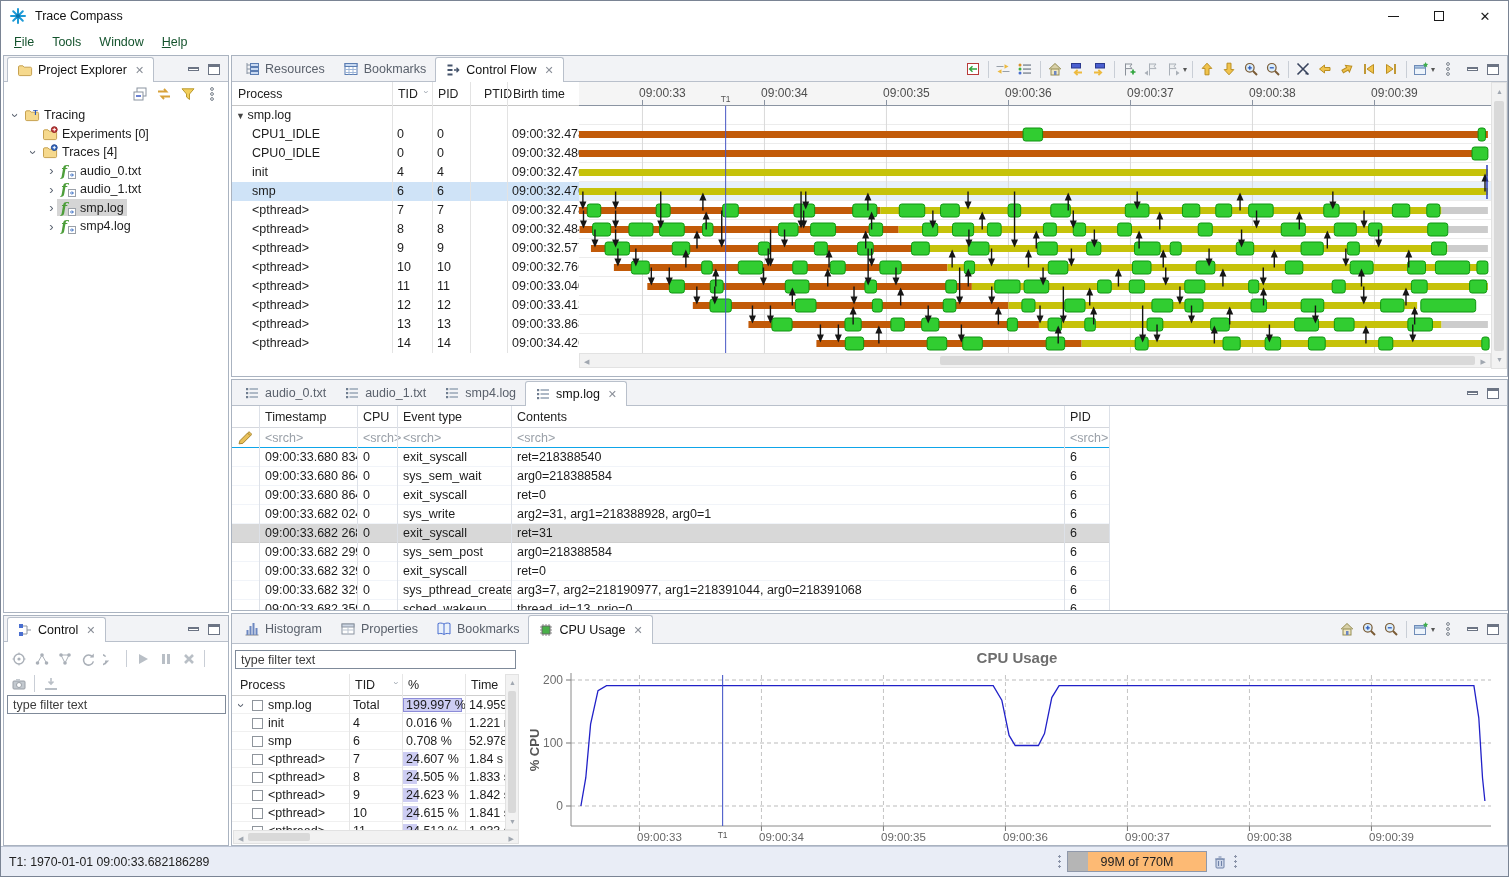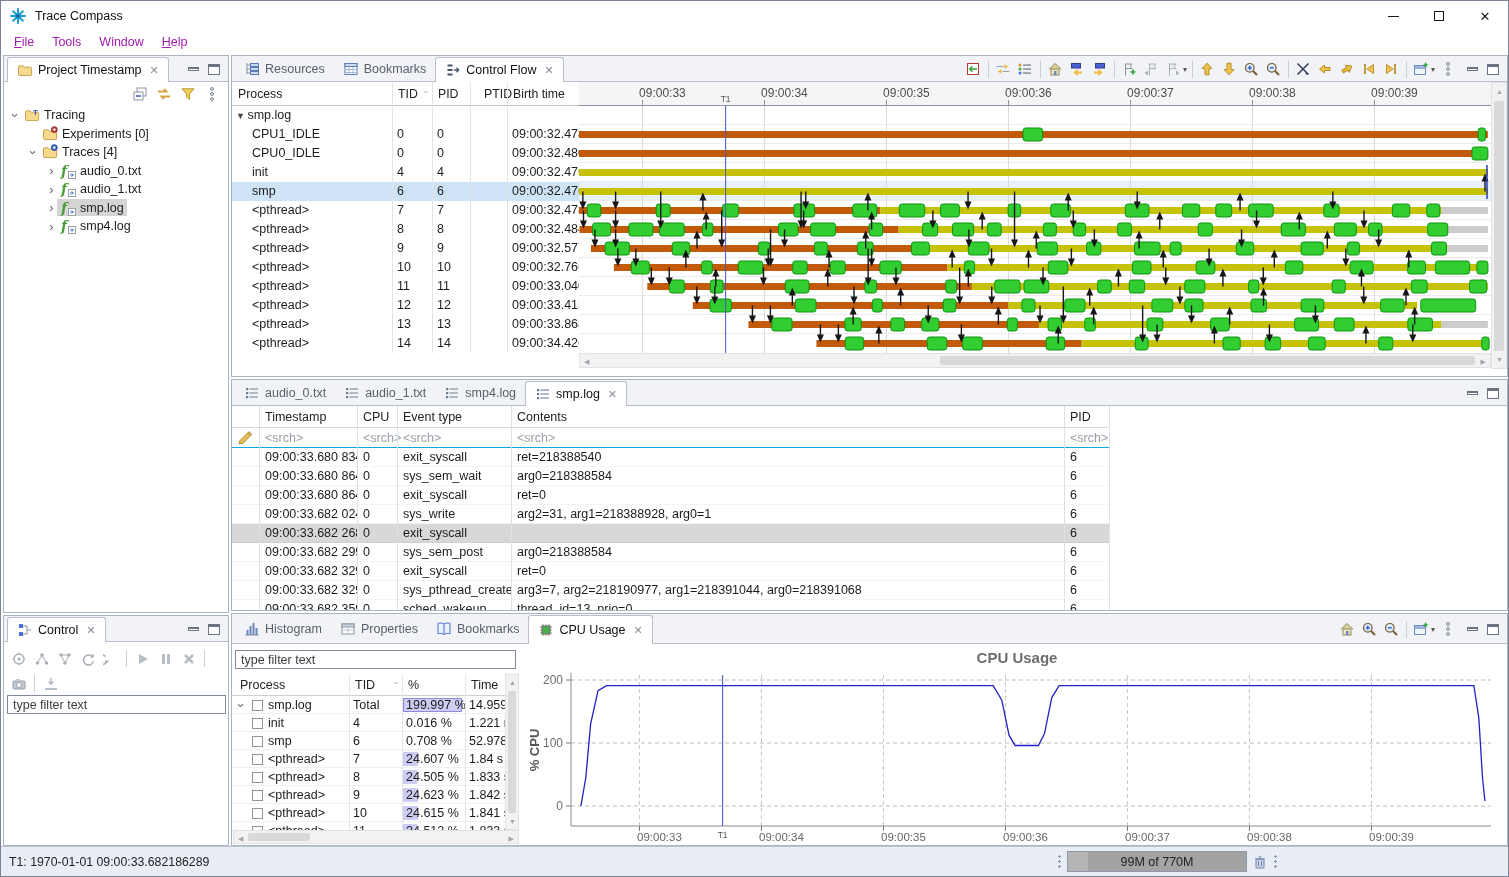--- a/index.html
+++ b/index.html
@@ -8,21 +8,21 @@
        font-family:"Liberation Sans",sans-serif;font-size:12.5px;color:#1c1c1c;overflow:hidden;}
   .titlebar{position:absolute;left:0;top:0;width:100%;height:30px;display:flex;align-items:center;background:#fff;}
   .app-logo{width:17px;height:17px;margin:0 9px 0 9px;}
   .title-text{font-size:12.5px;color:#111;}
   .win-controls{position:absolute;right:0;top:0;display:flex;}
   .win-btn{width:46px;height:30px;display:flex;align-items:center;justify-content:center;cursor:default;}
   .glyph-min{width:11px;height:1px;background:#1a1a1a;}
   .glyph-max{width:10px;height:10px;border:1px solid #1a1a1a;}
   .glyph-close{font-size:13px;color:#1a1a1a;}
   .menubar{position:absolute;left:0;top:30px;width:100%;height:22px;display:flex;align-items:center;padding-left:4px;background:#fff;}
-  .menu-item{padding:2px 9px;color:#a21caf;text-align:center;}
+  .menu-item{padding:2px 9px;color:#14532d;text-align:center;}
   .panel{position:absolute;border:1px solid #aab3c0;background:#fff;}
   .tabbar{position:relative;height:26px;border-bottom:1px solid #b9c0cb;background:#f2f3f6;display:flex;align-items:flex-end;padding-left:3px;}
   .tabbar.tall{height:30px;}
   .tab{display:flex;align-items:center;gap:5px;height:25px;padding:0 9px;color:#5a616c;white-space:nowrap;}
   .tabbar.tall .tab{height:29px;}
   .tab.active{background:#fff;border:1px solid #b9c0cb;border-bottom:none;border-radius:3px 3px 0 0;margin-bottom:-1px;color:#111;}
   .tabx{color:#8a8f98;font-size:11px;margin-left:3px;}
   .icn{width:16px;height:16px;display:inline-block;line-height:0;flex:none;}
   .icn svg{display:block;}
   .tbi{width:21px;height:21px;display:flex;align-items:center;justify-content:center;flex:none;}
@@ -84,21 +84,21 @@
   .pctfill.full{border:1px solid #8c8cd8;}
   #cpu-chart{position:absolute;left:287px;top:31px;}
   
   #ctl-panel{left:2px;top:614px;width:226px;height:231px;}
   .ctl-row{position:absolute;display:flex;align-items:center;gap:2px;left:4px;}
   
   .statusbar{position:absolute;left:0;top:845px;width:1509px;height:31px;background:#e9edf6;border-top:1px solid #bcc4d4;display:flex;align-items:center;}
   .status-left{margin-left:8px;color:#222;font-size:12.3px;}
   .mem-widget{position:absolute;left:1056px;top:4px;display:flex;align-items:center;gap:5px;}
   .grip{width:5px;height:16px;background-image:radial-gradient(#8a93a8 1px, transparent 1.2px);background-size:5px 5px;}
-  .mem-box{position:relative;width:180px;height:21px;border:1px solid #8f98aa;background:#a3a3a3;text-align:center;line-height:20px;color:#222;overflow:hidden;}
+  .mem-box{position:relative;width:140px;height:21px;border:1px solid #8f98aa;background:#fdba74;text-align:center;line-height:20px;color:#222;overflow:hidden;}
   .mem-fill{position:absolute;left:0;top:0;bottom:0;background:#b5b5b5;}
   .mem-text{position:relative;}
 </style>
 </head>
 <body>
 
 <div id="app">
 
   <div class="titlebar">
     <span class="icn app-logo">
@@ -131,21 +131,21 @@
     </div>
 
   <div class="panel" id="pe-panel">
     <div class="tabbar">
       <div class="tab active">
         <span class="icn">
             <svg width="16" height="16" viewBox="0 0 16 16">
               <path d="M1.5 5c0-.7.5-1.2 1.2-1.2h3.2l1.3 1.4h6.2c.7 0 1.2.5 1.2 1.2v6c0 .7-.5 1.2-1.2 1.2H2.7c-.7 0-1.2-.5-1.2-1.2z" fill="#f6d98d" stroke="#c7a251"></path>
             </svg>
           </span>
-        <span>Project Timestamp</span>
+        <span>Project Explorer</span>
         <span class="tabx">✕</span>
       </div>
       <div class="viewbar">
         <div class="panebtns">
           <span class="g-min"></span>
           <span class="g-max"></span>
         </div>
       </div>
     </div>
     <div class="pe-toolbar">
@@ -1059,20 +1059,21 @@
           <span class="evcell" style="left: 27px; width: 98px;">09:00:33.682 024 433</span>
           <span class="evcell" style="left: 125px; width: 40px;">0</span>
           <span class="evcell" style="left: 165px; width: 114px;">sys_write</span>
           <span class="evcell" style="left: 279px; width: 553px;">arg2=31, arg1=218388928, arg0=1</span>
           <span class="evcell" style="left: 832px; width: 45px;">6</span>
         </div>
         <div class="evrow sel" style="top: 76px;">
           <span class="evcell" style="left: 27px; width: 98px;">09:00:33.682 268 569</span>
           <span class="evcell" style="left: 125px; width: 40px;">0</span>
           <span class="evcell" style="left: 165px; width: 114px;">exit_syscall</span>
+          <span class="evcell" style="left: 279px; width: 553px;">ret=31</span>
           <span class="evcell" style="left: 832px; width: 45px;">6</span>
         </div>
         <div class="evrow" style="top: 95px;">
           <span class="evcell" style="left: 27px; width: 98px;">09:00:33.682 299 086</span>
           <span class="evcell" style="left: 125px; width: 40px;">0</span>
           <span class="evcell" style="left: 165px; width: 114px;">sys_sem_post</span>
           <span class="evcell" style="left: 279px; width: 553px;">arg0=218388584</span>
           <span class="evcell" style="left: 832px; width: 45px;">6</span>
         </div>
         <div class="evrow" style="top: 114px;">

